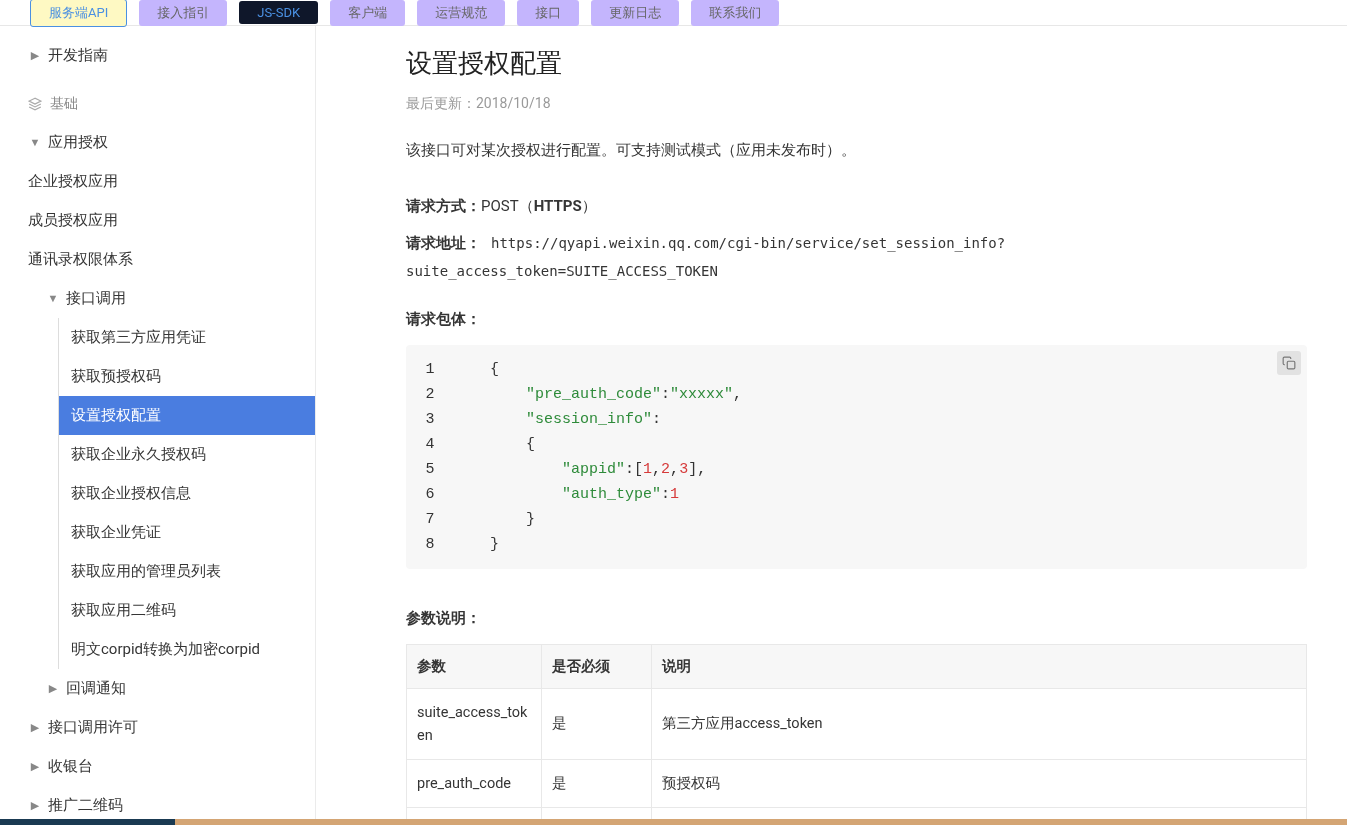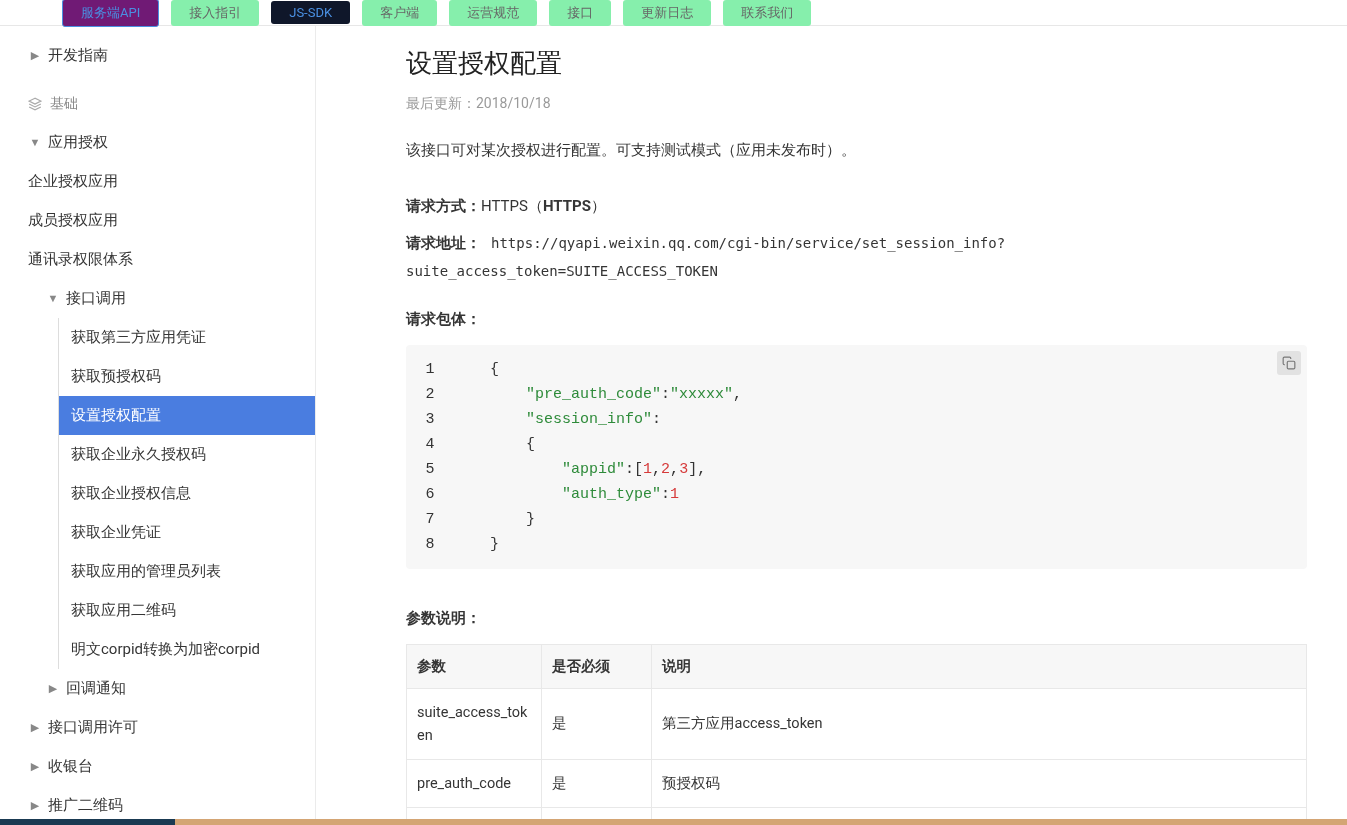--- a/index.html
+++ b/index.html
@@ -1,20 +1,20 @@
 <!DOCTYPE html>
 <html><head>
   <meta charset="utf-8">
   <style>
     * { margin: 0; padding: 0; box-sizing: border-box; }
     body { font-family: -apple-system, BlinkMacSystemFont, "Segoe UI", Roboto, "Helvetica Neue", Arial, sans-serif; font-size: 14px; color: #353535; background: #fff; }
     
     .top-tabs { display: flex; align-items: center; gap: 12px; padding: 0 30px; height: 26px; border-bottom: 1px solid #e7e7e7; }
-    .top-tab { padding: 4px 18px; background: #86efac; border-radius: 3px; font-size: 13px; color: #666; cursor: pointer; }
-    .top-tab.outlined { background: #701a75; border: 1px solid #4a90e2; color: #4a90e2; margin-left: 32px; }
+    .top-tab { padding: 4px 18px; background: #c4b5fd; border-radius: 3px; font-size: 13px; color: #666; cursor: pointer; }
+    .top-tab.outlined { background: #fef9c3; border: 1px solid #4a90e2; color: #4a90e2; }
     .top-tab.highlighted { background: #0f172a; color: #4a90e2; }
     
     .layout { display: flex; height: calc(100vh - 26px); }
     .sidebar { width: 316px; border-right: 1px solid #ebebeb; overflow-y: auto; padding-top: 10px; flex-shrink: 0; }
     .nav-item { display: flex; align-items: center; padding: 10px 0 10px 28px; cursor: pointer; color: #353535; font-size: 15px; }
     .nav-item .chev { width: 14px; margin-right: 6px; color: #888; font-size: 11px; display: inline-flex; align-items: center; justify-content: center; }
     .nav-item.section-hdr { color: #888; font-size: 14px; padding-top: 20px; }
     .nav-item.section-hdr svg { margin-right: 8px; }
     .nav-sub1 { font-size: 15px; }
     .nav-sub3-wrap { border-left: 1px solid #ddd; margin-left: 58px; }
@@ -143,21 +143,21 @@
   </nav>
 
   <main class="main">
     <h1 class="page-title">设置授权配置</h1>
     <div class="last-updated">
       <span>最后更新：</span><span>2018/10/18</span>
     </div>
     <p class="desc-line">该接口可对某次授权进行配置。可支持测试模式（应用未发布时）。</p>
 
     <p class="kv-line">
-      <strong>请求方式：</strong><span>HTTPS（</span><strong>HTTPS</strong><span>）</span>
+      <strong>请求方式：</strong><span>POST（</span><strong>HTTPS</strong><span>）</span>
     </p>
     <p class="kv-line">
       <strong>请求地址：</strong><span class="req-url">https://qyapi.weixin.qq.com/cgi-bin/service/set_session_info?suite_access_token=SUITE_ACCESS_TOKEN</span>
     </p>
 
     <p class="body-label"><strong>请求包体：</strong></p>
 
     <div class="code-block">
       <div class="code-copy">
         <svg width="14" height="14" viewBox="0 0 24 24" fill="none" stroke-width="2">

